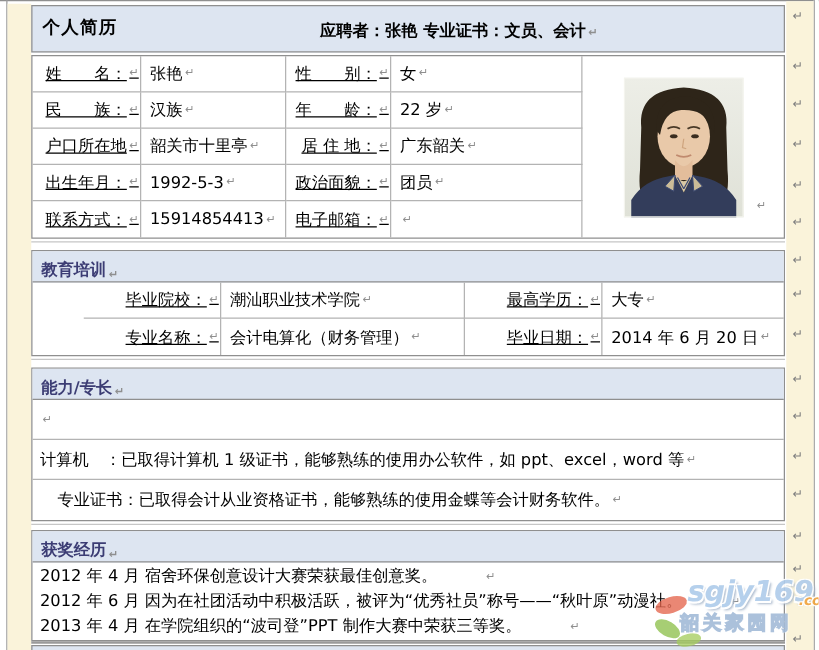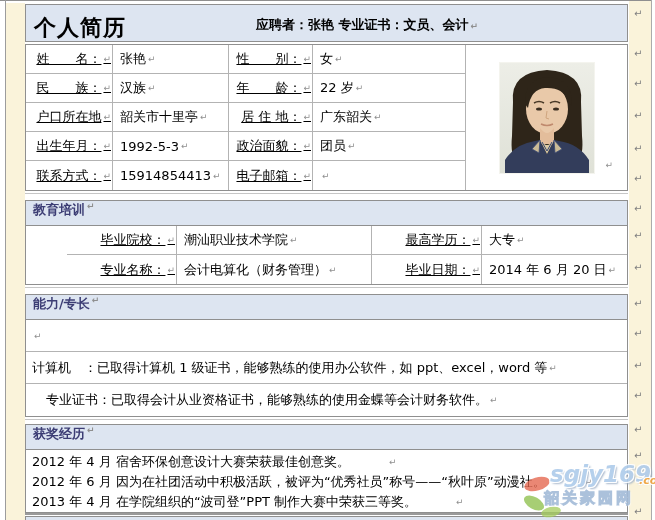--- a/index.html
+++ b/index.html
@@ -9,21 +9,21 @@
   .left-gutter-line{position:absolute;left:5px;top:0;bottom:0;width:1px;background:#9c9c9c;}
   .cream-left{position:absolute;left:6px;top:3px;bottom:0;width:19px;background:#faf3da;}
   .cream-right{position:absolute;left:629px;width:23px;top:1px;bottom:0;background:#faf3da;}
   .right-white{position:absolute;right:0;width:3px;top:0;bottom:0;background:#fff;border-left:1px solid #ababab;}
 
   .content{position:absolute;left:25px;top:4px;width:603px;}
 
   
   .header-band{position:relative;box-sizing:border-box;height:38px;background:#dde5f1;
                border:1px solid #8f8f8f;}
-  .doc-title{position:absolute;left:8px;top:8px;font-size:22px;font-weight:bold;letter-spacing:1px;}
+  .doc-title{position:absolute;left:8px;top:8px;font-size:14px;font-weight:bold;letter-spacing:1px;}
   .applicant{position:absolute;left:230px;top:11px;font-size:13px;font-weight:bold;white-space:nowrap;}
 
   
   .pm{color:#8f8f8f;font-size:9px;margin-left:2px;flex:none;}
   .sep{height:1px;background:#c6c6c6;margin-top:2px;}
   .sep-thick{height:2px;background:#9a9a9a;margin-top:0;}
 
   
   .t1{margin-top:2px;display:grid;grid-template-columns:87px 116px 84px 153px 1fr;
       grid-auto-rows:29px;border:1px solid #8f8f8f;background:#fff;}
@@ -33,21 +33,21 @@
   .cell-label{justify-content:flex-end;padding-right:1px;text-decoration:underline;}
   .cell-value{padding-left:7px;}
   .photo-cell{grid-column:5;grid-row:1/6;border-right:none!important;border-bottom:none!important;
               justify-content:center;position:relative;}
   .photo{width:96px;height:112px;display:block;}
   .photo-pm{position:absolute;right:14px;bottom:20px;}
 
   
   .section{border:1px solid #8f8f8f;background:#fff;}
   .sec-band{box-sizing:border-box;height:25px;background:#dde5f1;border-bottom:1px solid #8f8f8f;
-            display:flex;align-items:flex-start;padding-left:7px;font-size:13px;font-weight:bold;color:#3c3d74;}
+            display:flex;align-items:flex-end;padding-left:7px;font-size:13px;font-weight:bold;color:#3c3d74;}
   .sec-edu{margin-top:6px;}
   .edu-grid{display:grid;grid-template-columns:110px 195px 110px 1fr;grid-auto-rows:29px;padding-left:41px;}
   .edu-grid > div{box-sizing:border-box;border-right:1px solid #b3b3b3;border-bottom:1px solid #b3b3b3;
                   font-size:13px;display:flex;align-items:center;overflow:hidden;white-space:nowrap;}
   .edu-grid > div:nth-child(4n){border-right:none;}
   .edu-grid > div:nth-last-child(-n+4){border-bottom:none;}
 
   .sec-skills{margin-top:6px;}
   .skill-row{box-sizing:border-box;height:32px;display:flex;align-items:center;padding-left:6px;
              font-size:13px;border-bottom:1px solid #b3b3b3;overflow:hidden;white-space:nowrap;}

